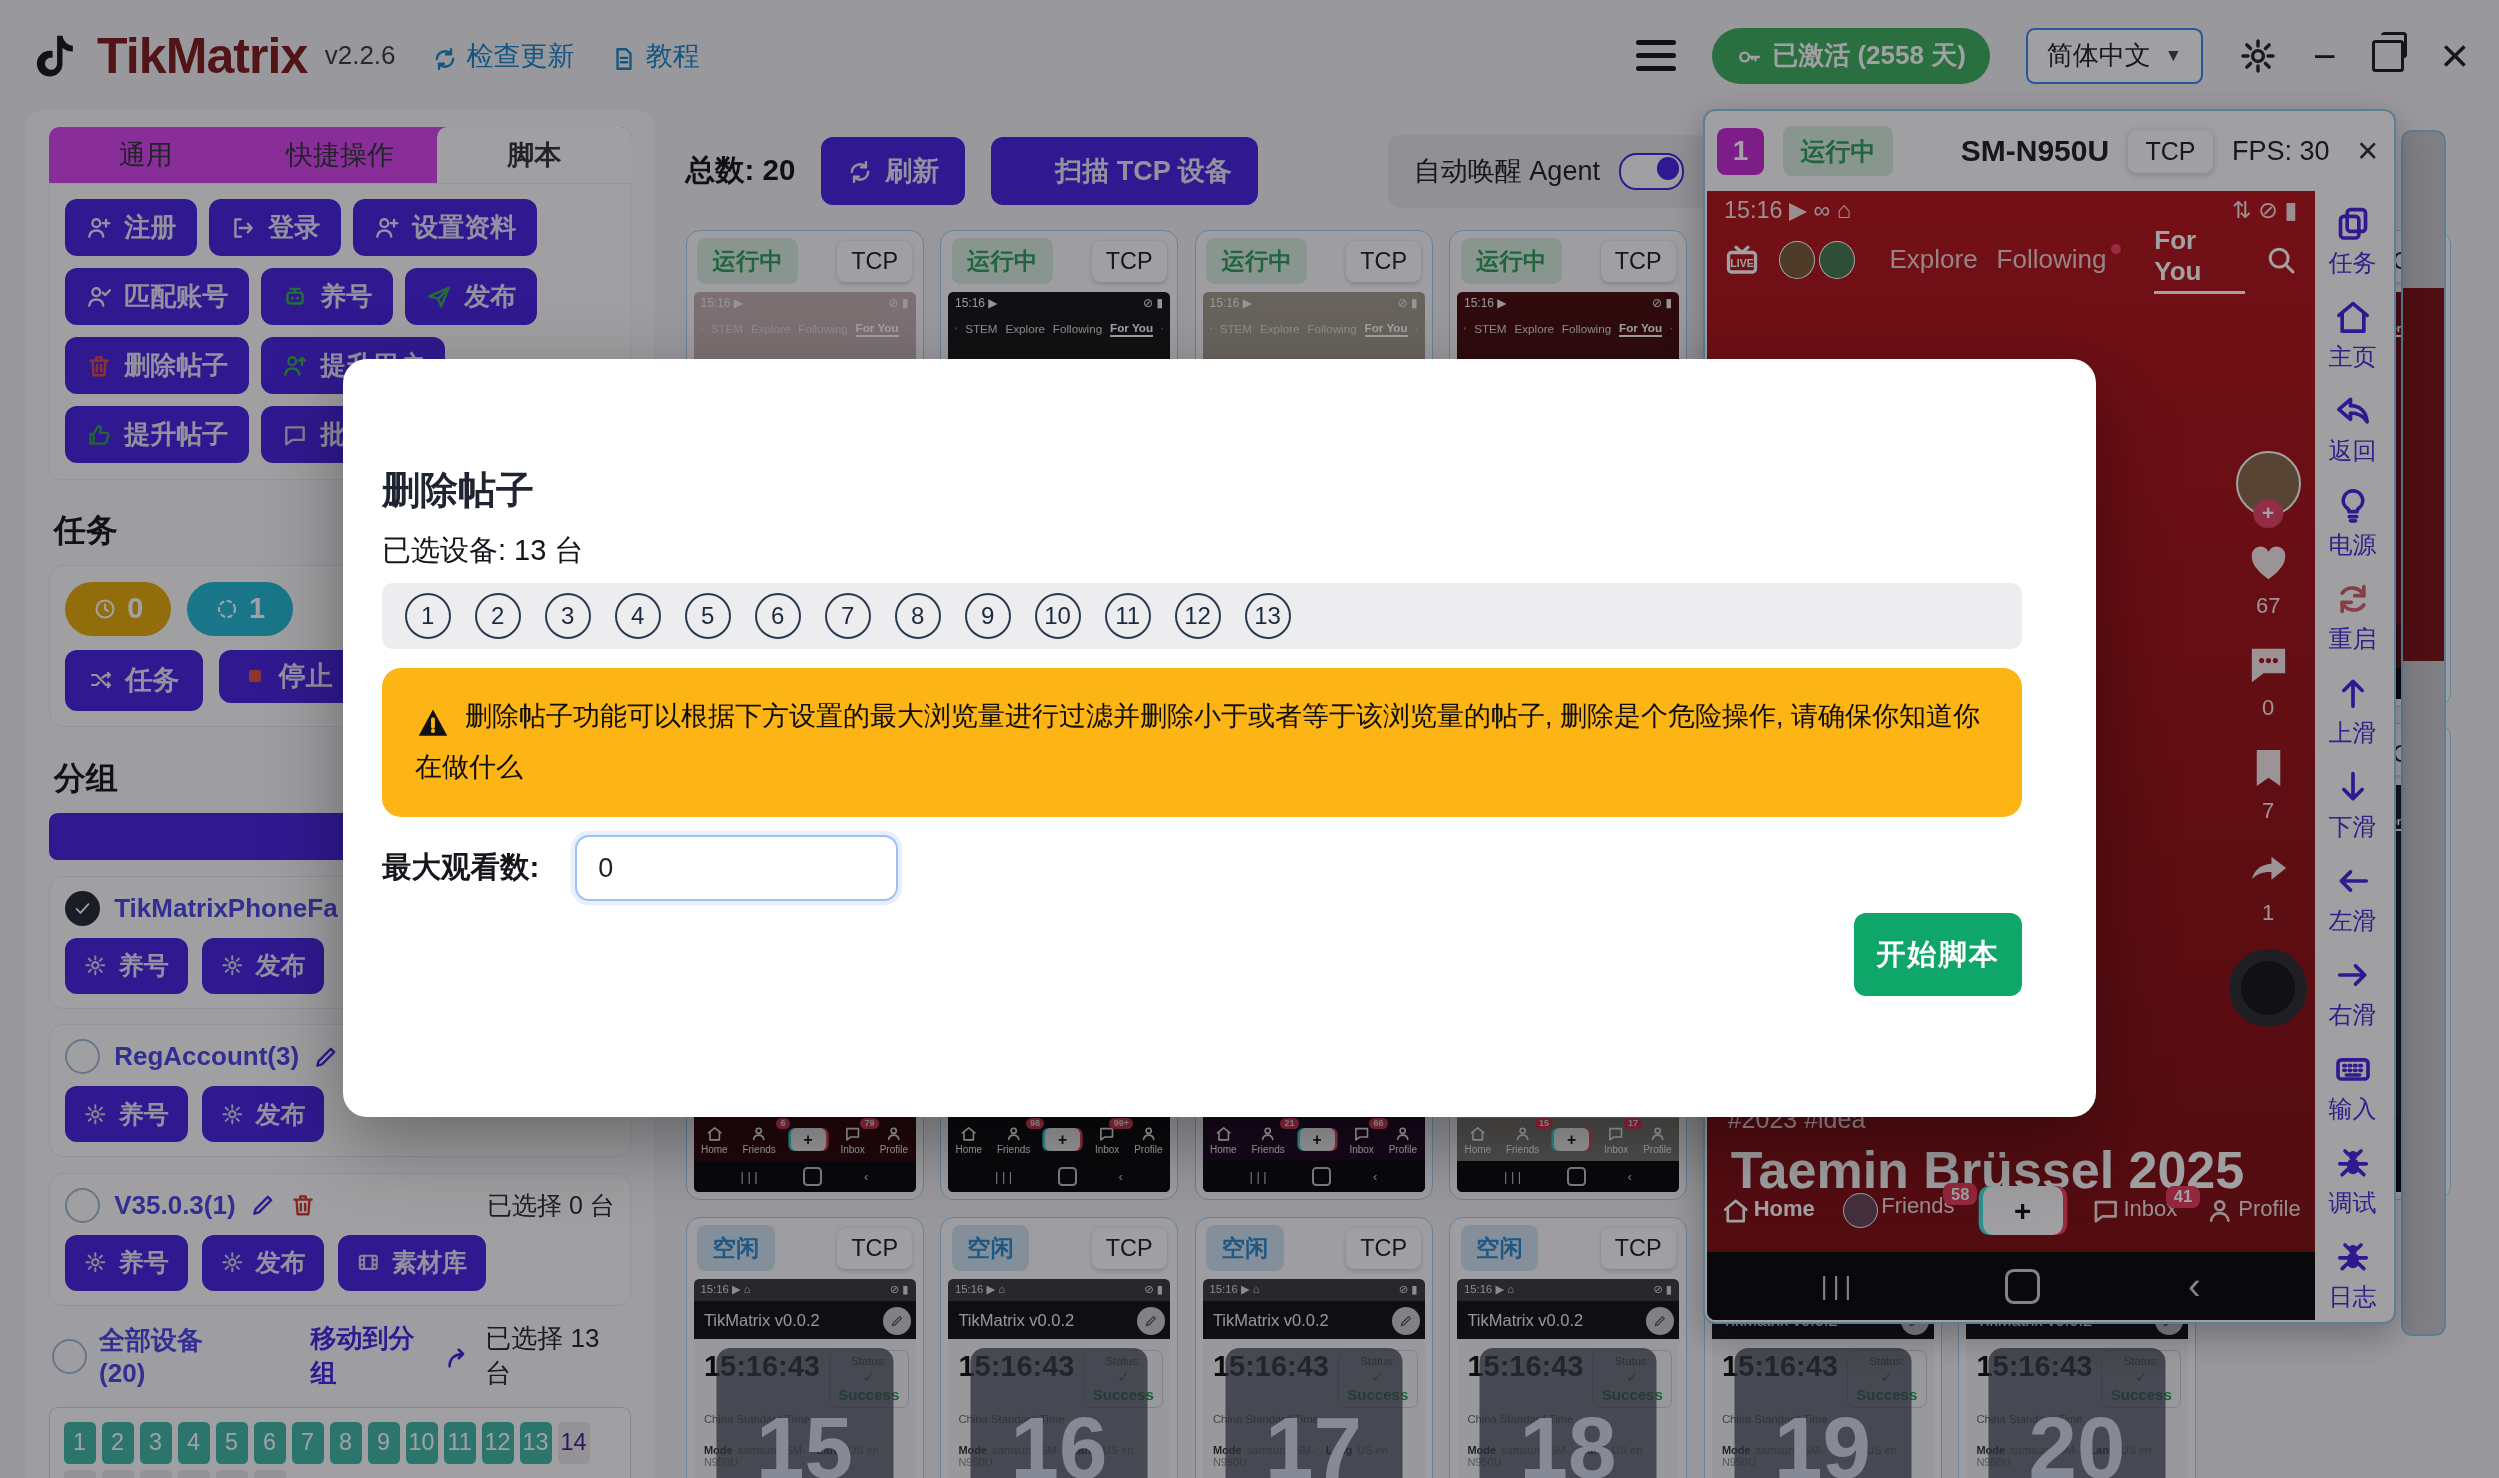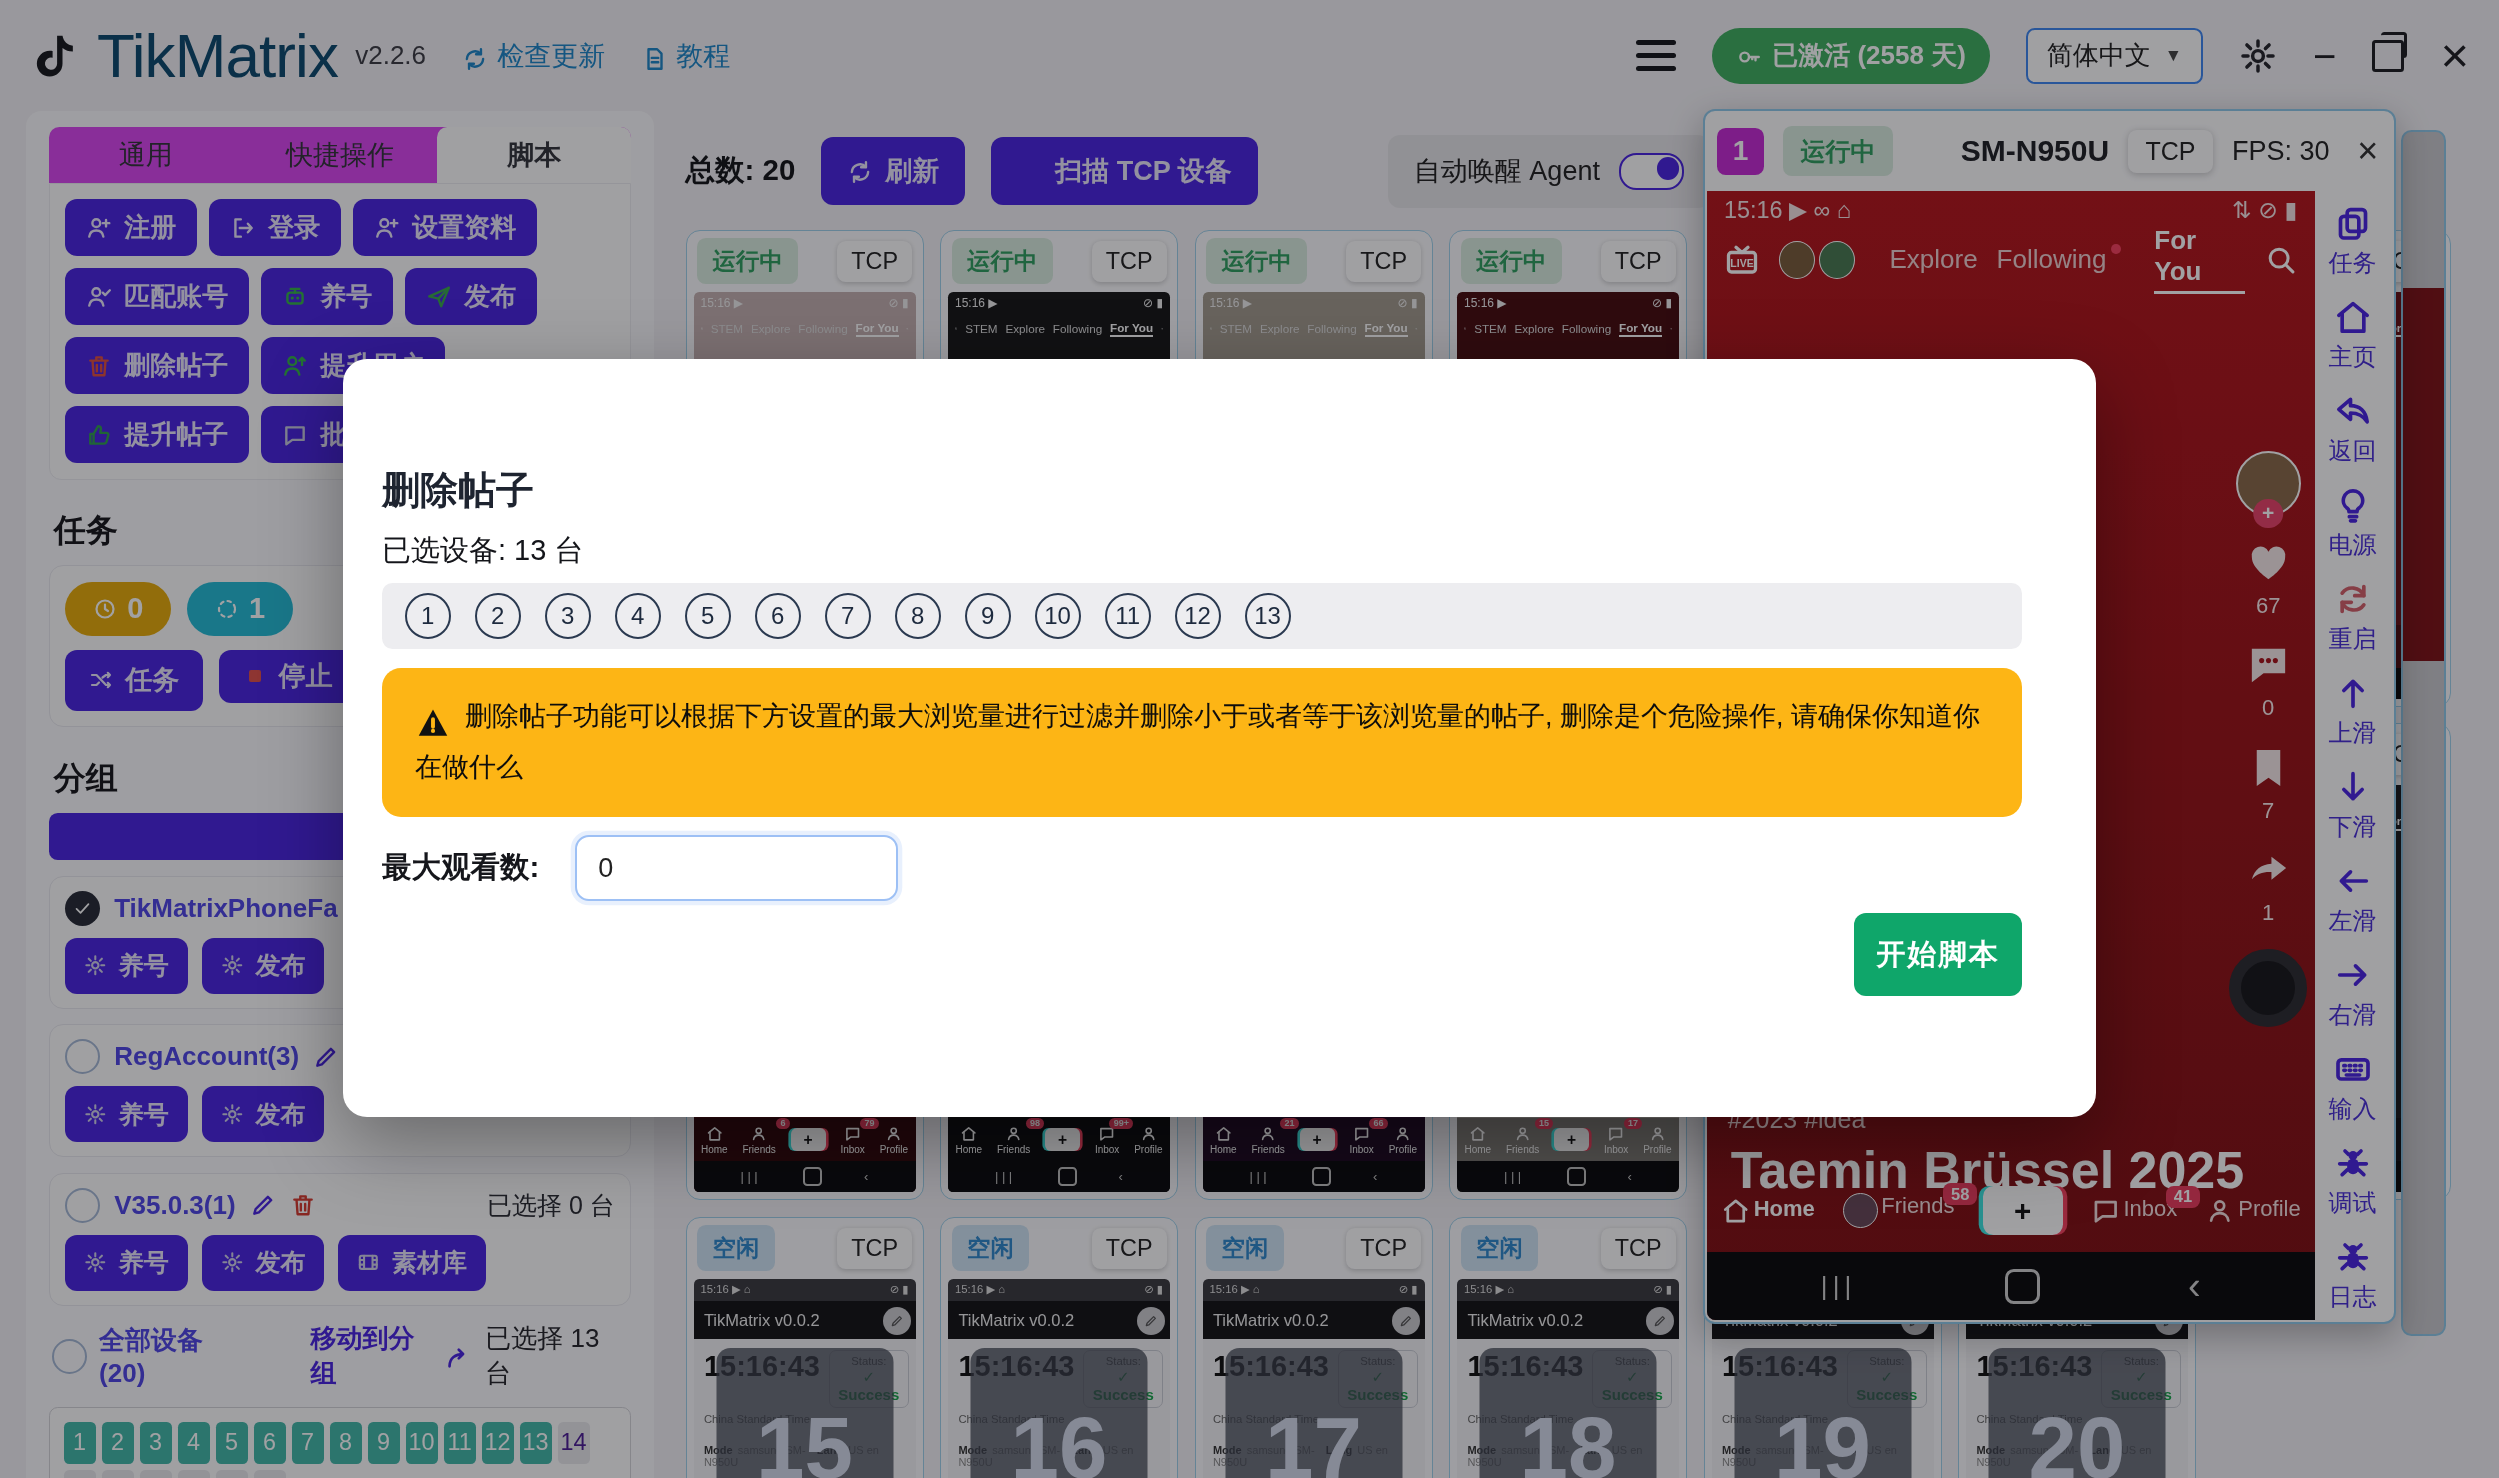--- a/index.html
+++ b/index.html
@@ -4,21 +4,21 @@
 <style>
   html,body{margin:0;padding:0;background:#555}
   #screen{position:relative;width:2500px;height:1479px;background:#f2f1f5;overflow:hidden;
     font-family:"Liberation Sans","DejaVu Sans",sans-serif;color:#1c1d22}
   svg.ic{display:inline-block;vertical-align:middle}
   svg .s{fill:none;stroke:currentColor;stroke-width:2.2;stroke-linecap:round;stroke-linejoin:round}
 
   
   .topbar{position:absolute;left:0;top:0;right:0;height:111px;display:flex;align-items:center;padding:0 31px;gap:17.4px;box-sizing:border-box}
   .brand{display:flex;align-items:center;gap:12px}
-  .app-title{font-size:62px;font-weight:400;color:#0c4a6e;letter-spacing:-0.9px}
+  .app-title{font-size:50px;font-weight:700;color:#7f1d1d;letter-spacing:-0.9px}
   .version{font-size:26px;color:#3c3c44;margin-left:5.2px}
   .toplink{display:flex;align-items:flex-end;gap:8.7px;font-size:27px;color:#1d86c8;margin-left:19px;cursor:pointer}
   .topright{margin-left:auto;display:flex;align-items:center;gap:36px}
   .hamburger{width:40px;display:flex;flex-direction:column;gap:7.8px}
   .hamburger i{height:5.2px;background:#17191d;border-radius:2.6px}
   .act-pill{display:flex;align-items:center;gap:10.4px;background:#3fae5f;color:#fff;font-size:26px;font-weight:600;
     height:56px;padding:0 24px;border-radius:28px}
   .lang-box{display:flex;align-items:center;gap:14px;height:52px;padding:0 19px;border:2.6px solid #3e86f0;border-radius:8.7px;
     background:#fdfdfe;font-size:26px;color:#222}
   .win-ic{font-size:40px;color:#1d1d22;line-height:1}

